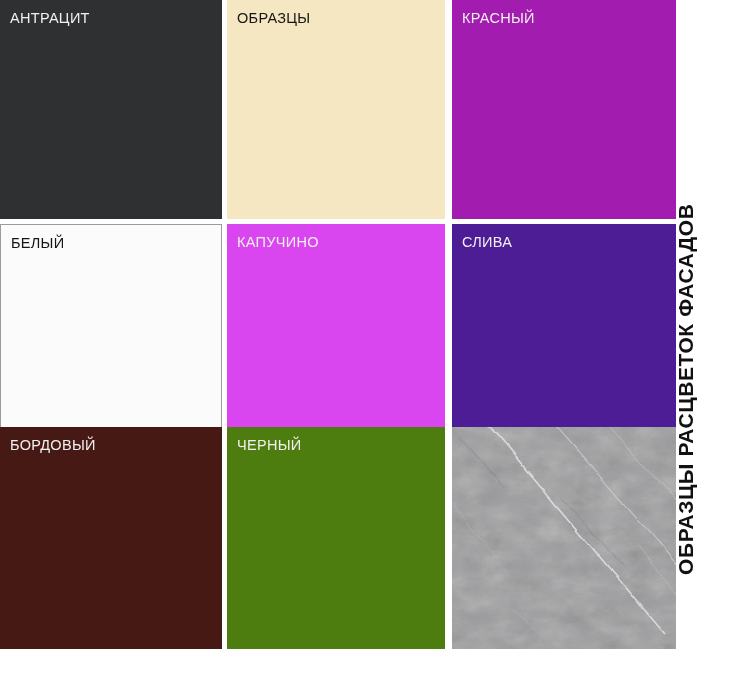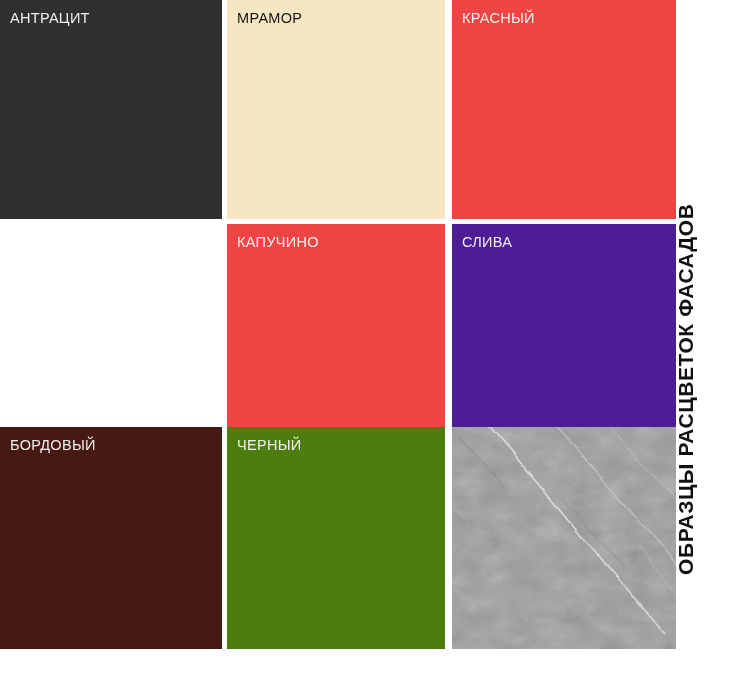--- a/index.html
+++ b/index.html
@@ -95,29 +95,32 @@
 
 <div id="board">
 
   <div id="swatch-grid">
 
     <div class="swatch col1 row1" id="swatch-anthracite" style="background:#2e3031;">
       <span class="swatch-label light-text">АНТРАЦИТ</span>
     </div>
 
     <div class="swatch col2 row1" id="swatch-vanilla" style="background:#f5e7c1;">
-      <span class="swatch-label dark-text">МРАМОР</span>
+      <span class="swatch-label dark-text">ОБРАЗЦЫ</span>
     </div>
 
-    <div class="swatch col3 row1" id="swatch-red" style="background:#ef4444;text-align:right;">
+    <div class="swatch col3 row1" id="swatch-red" style="background:#a21caf;text-align:right;">
       <span class="swatch-label light-text">КРАСНЫЙ</span>
     </div>
 
+    <div class="swatch col1 row2 bordered" id="swatch-white" style="background:#fbfbfb;">
+      <span class="swatch-label dark-text">БЕЛЫЙ</span>
+    </div>
 
-    <div class="swatch col2 row2" id="swatch-cappuccino" style="background:#ef4444;">
+    <div class="swatch col2 row2" id="swatch-cappuccino" style="background:#d946ef;">
       <span class="swatch-label light-text">КАПУЧИНО</span>
     </div>
 
     <div class="swatch col3 row2" id="swatch-plum" style="background:#4c1d95;">
       <span class="swatch-label light-text">СЛИВА</span>
     </div>
 
     <div class="swatch col1 row3" id="swatch-bordeaux" style="background:#471915;">
       <span class="swatch-label light-text">БОРДОВЫЙ</span>
     </div>

